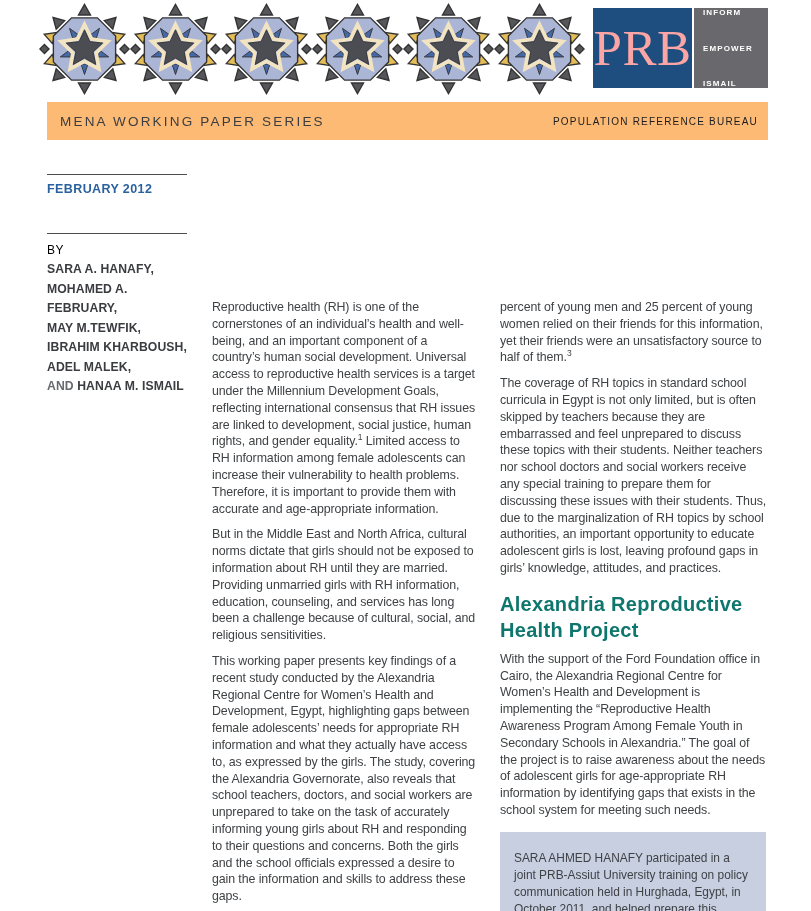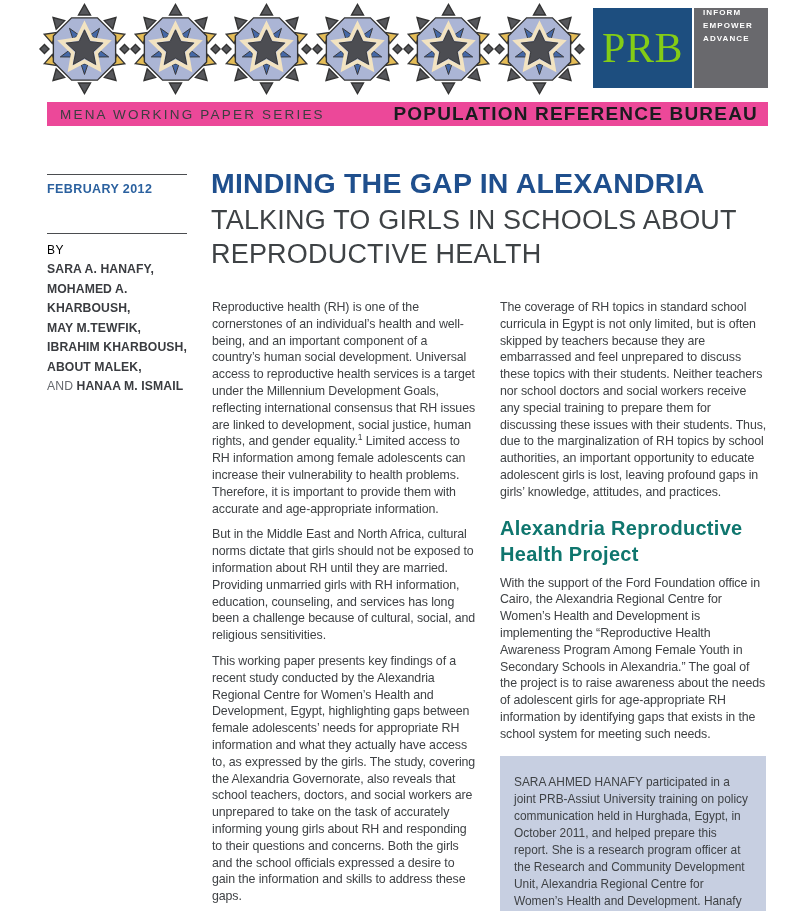--- a/index.html
+++ b/index.html
@@ -7,40 +7,40 @@
   body { width:811px; height:911px; font-family:"Liberation Sans", sans-serif; }
   .page { position:relative; width:811px; height:911px; background:#ffffff; overflow:hidden; }
 
   
   .flowers { position:absolute; left:39px; top:3px; display:flex; }
   .rosette { width:91px; height:92px; display:block; }
 
   
   .logo-blue { position:absolute; left:593px; top:8px; width:99px; height:80px; background:#1d4e7f;
                display:flex; align-items:center; justify-content:center; }
-  .logo-blue span { font-family:"Liberation Serif", serif; color:#84cc16; font-size:42px; letter-spacing:.5px; }
+  .logo-blue span { font-family:"Liberation Serif", serif; color:#fca5a5; font-size:51px; letter-spacing:.5px; }
   .logo-gray { position:absolute; left:694px; top:8px; width:74px; height:80px; background:#69696d;
-               display:flex; flex-direction:column; justify-content:flex-start; gap:4px; padding-left:9px; }
+               display:flex; flex-direction:column; justify-content:space-between; gap:4px; padding-left:9px; }
   .logo-gray div { color:#ffffff; font-size:8px; font-weight:700; letter-spacing:1.1px; }
 
   
-  .banner { position:absolute; left:47px; top:102px; width:721px; height:24px; background:#ec4899;
+  .banner { position:absolute; left:47px; top:102px; width:721px; height:38px; background:#fdba74;
             display:flex; align-items:center; justify-content:space-between; padding:0 10px 0 13px; }
   .banner .series { font-size:13.5px; color:#3b3d40; letter-spacing:2.2px; }
-  .banner .org { font-size:19px; font-weight:700; color:#1b1c1f; letter-spacing:1.2px; }
+  .banner .org { font-size:10px; font-weight:400; color:#1b1c1f; letter-spacing:1.2px; }
 
   
   .sidebar { position:absolute; left:47px; top:174px; width:140px; }
   .rule { border-top:1.6px solid #4b4d50; }
   .date { margin-top:7px; font-size:12.5px; font-weight:700; color:#2b619f; letter-spacing:.4px; }
   .rule2 { margin-top:37px; }
   .by { margin-top:9px; font-size:12px; color:#000000; letter-spacing:.4px; }
   .authors { margin-top:3px; list-style:none; }
   .authors li { font-size:12.2px; font-weight:700; color:#3a3c40; line-height:19.5px; letter-spacing:.1px; }
-  .authors .and { font-weight:400; color:#66696e;text-align:center; }
+  .authors .and { font-weight:700; color:#66696e;text-align:center; }
 
   
   .main-title { position:absolute; left:211px; top:167px; width:565px; }
   h1 { font-size:28.5px; line-height:33px; color:#1f4f8d; font-weight:700; letter-spacing:.2px; }
   .subtitle { margin-top:3px; font-size:27px; line-height:34px; color:#3e4245; letter-spacing:.2px; max-width:556px; }
 
   
   .col { position:absolute; top:299px; }
   .col1 { left:212px; width:267px; }
   .col2 { left:500px; width:268px; }
@@ -111,56 +111,53 @@
         <use href="#rosette-sym"></use>
       </svg>
   </div>
 
   <div class="logo-blue">
     <span>PRB</span>
   </div>
   <div class="logo-gray">
     <div>INFORM</div>
     <div>EMPOWER</div>
-    <div>ADVANCE</div>
+    <div>ISMAIL</div>
   </div>
 
   <div class="banner">
     <span class="series">MENA WORKING PAPER SERIES</span>
     <span class="org">POPULATION REFERENCE BUREAU</span>
   </div>
 
   <div class="sidebar">
     <div class="rule"></div>
     <div class="date">FEBRUARY 2012</div>
     <div class="rule rule2"></div>
     <div class="by">BY</div>
     <ul class="authors">
       <li>SARA A. HANAFY,</li>
-      <li>MOHAMED A. KHARBOUSH,</li>
+      <li>MOHAMED A. FEBRUARY,</li>
       <li>MAY M.TEWFIK,</li>
       <li>IBRAHIM KHARBOUSH,</li>
-      <li>ABOUT MALEK,</li>
+      <li>ADEL MALEK,</li>
       <li><span class="and">AND </span><span>HANAA M. ISMAIL</span></li>
     </ul>
   </div>
 
-  <div class="main-title">
-    <h1>MINDING THE GAP IN ALEXANDRIA</h1>
-    <div class="subtitle">TALKING TO GIRLS IN SCHOOLS ABOUT REPRODUCTIVE HEALTH</div>
-  </div>
 
   <div class="col col1">
     <p><span>Reproductive health (RH) is one of the cornerstones of an individual’s health and well-being, and an important component of a country’s human social development. Universal access to reproductive health services is a target under the Millennium Development Goals, reflecting international consensus that RH issues are linked to development, social justice, human rights, and gender equality.</span><sup>1</sup><span>  Limited access to RH information among female adolescents can increase their vulnerability to health problems. Therefore, it is important to provide them with accurate and age-appropriate information.</span></p>
     <p>But in the Middle East and North Africa, cultural norms dictate that girls should not be exposed to information about RH until they are married. Providing unmarried girls with RH information, education, counseling, and services has long been a challenge because of cultural, social, and religious sensitivities.</p>
     <p>This working paper presents key findings of a recent study conducted by the Alexandria Regional Centre for Women’s Health and Development, Egypt, highlighting gaps between female adolescents’ needs for appropriate RH information and what they actually have access to, as expressed by the girls. The study, covering the Alexandria Governorate, also reveals that school teachers, doctors, and social workers are unprepared to take on the task of accurately informing young girls about RH and responding to their questions and concerns. Both the girls and the school officials expressed a desire to gain the information and skills to address these gaps.</p>
 
   </div>
 
   <div class="col col2">
+    <p><span>percent of young men and 25 percent of young women relied on their friends for this information, yet their friends were an unsatisfactory source to half of them.</span><sup>3</sup></p>
     <p>The coverage of RH topics in standard school curricula in Egypt is not only limited, but is often skipped by teachers because they are embarrassed and feel unprepared to discuss these topics with their students. Neither teachers nor school doctors and social workers receive any special training to prepare them for discussing these issues with their students. Thus, due to the marginalization of RH topics by school authorities, an important opportunity to educate adolescent girls is lost, leaving profound gaps in girls’ knowledge, attitudes, and practices.</p>
     <h2>Alexandria Reproductive Health Project</h2>
     <p>With the support of the Ford Foundation office in Cairo, the Alexandria Regional Centre for Women’s Health and Development is implementing the “Reproductive Health Awareness Program Among Female Youth in Secondary Schools in Alexandria.” The goal of the project is to raise awareness about the needs of adolescent girls for age-appropriate RH information by identifying gaps that exists in the school system for meeting such needs.</p>
     <div class="bio">
       <p><span class="bio-name">SARA AHMED HANAFY</span><span> participated in a joint PRB-Assiut University training on policy communication held in Hurghada, Egypt, in October 2011, and helped prepare this report. She is a research program officer at the Research and Community Development Unit, Alexandria Regional Centre for Women’s Health and Development. Hanafy is also an MPH candidate in the High Institute of Public Health at Alexandria University, Egypt. This paper is based</span></p>
     </div>
   </div>
 
 </div>
 

